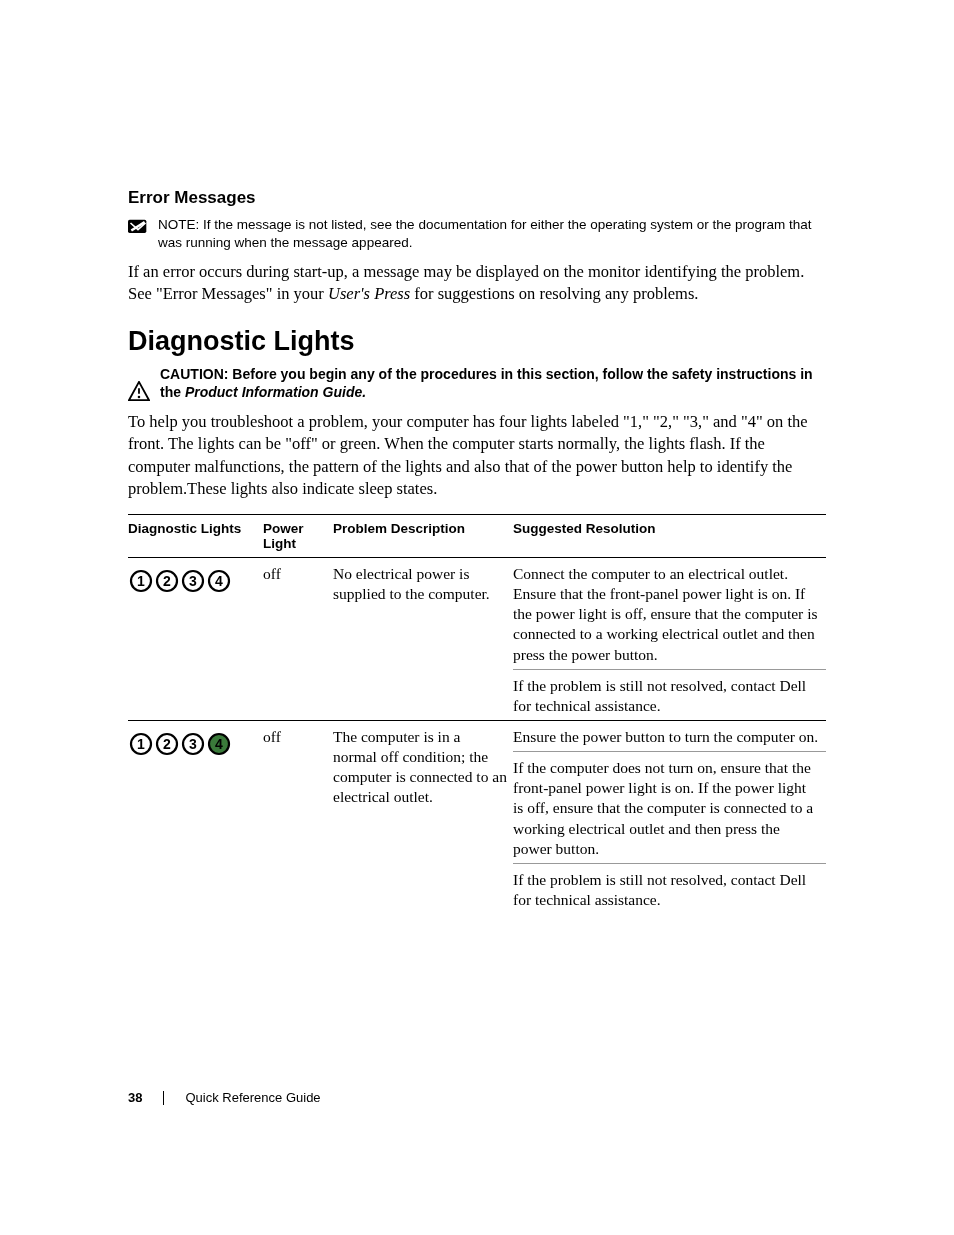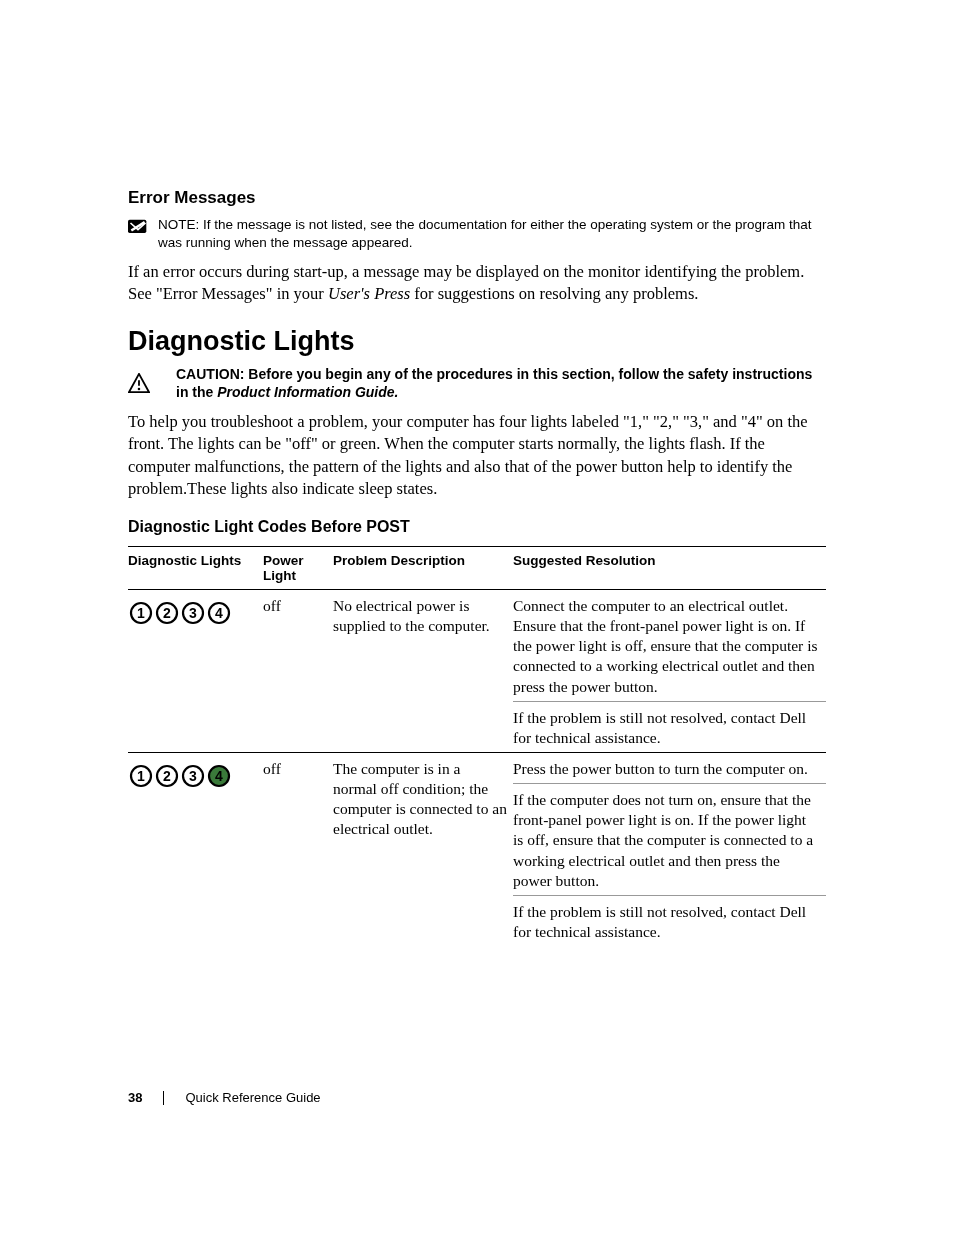--- a/index.html
+++ b/index.html
@@ -54,22 +54,22 @@
 
   .h-diag {
     font-family: Arial, Helvetica, sans-serif;
     font-weight: bold;
     font-size: 27px;
     margin: 20px 0 8px 0;
   }
 
   .caution-row {
     display: flex;
-    align-items: center;
-    gap: 26px;
+    align-items: flex-end;
+    gap: 10px;
     margin-bottom: 10px;
   }
   .caution-icon { width: 22px; height: 20px; flex: 0 0 auto; margin-top: 1px; }
   .caution-text {
     font-family: Arial, Helvetica, sans-serif;
     font-size: 14px;
     font-weight: bold;
     line-height: 1.3;
   }
   .caution-text .pig { font-style: italic; }
@@ -156,21 +156,20 @@
         <circle cx="12" cy="17.5" r="1.4" fill="#000"></circle>
       </svg>
     </span>
     <span class="caution-text">
       <span>CAUTION:</span><span> Before you begin any of the procedures in this section, follow the safety instructions in the </span><span class="pig">Product Information Guide.</span>
     </span>
   </div>
 
   <div class="body-text">To help you troubleshoot a problem, your computer has four lights labeled "1," "2," "3," and "4" on the front. The lights can be "off" or green. When the computer starts normally, the lights flash. If the computer malfunctions, the pattern of the lights and also that of the power button help to identify the problem.These lights also indicate sleep states.</div>
 
-  <div class="h-codes">Diagnostic Light Codes Before POST</div>
 
   <table class="codes">
     <colgroup>
       <col style="width:135px">
       <col style="width:70px">
       <col style="width:180px">
       <col>
     </colgroup>
     <thead>
       <tr>
@@ -227,21 +226,21 @@
                 <text x="13" y="18" text-anchor="middle" font-size="14" font-family="Arial" font-weight="bold">3</text>
               </svg>
             <svg viewBox="0 0 26 26">
                 <circle cx="13" cy="13" r="10" fill="#3a7a3a" stroke="#000" stroke-width="2.2"></circle>
                 <text x="13" y="18" text-anchor="middle" font-size="14" font-family="Arial" font-weight="bold" fill="#000">4</text>
               </svg>
           </span>
         </td>
         <td rowspan="3">off</td>
         <td rowspan="3">The computer is in a normal off condition; the computer is connected to an electrical outlet.</td>
-        <td>Press the power button to turn the computer on.</td>
+        <td>Ensure the power button to turn the computer on.</td>
       </tr>
       <tr>
         <td class="subcell">If the computer does not turn on, ensure that the front-panel power light is on. If the power light is off, ensure that the computer is connected to a working electrical outlet and then press the power button.</td>
       </tr>
       <tr>
         <td class="subcell">If the problem is still not resolved, contact Dell for technical assistance.</td>
       </tr>
     </tbody>
   </table>
 

